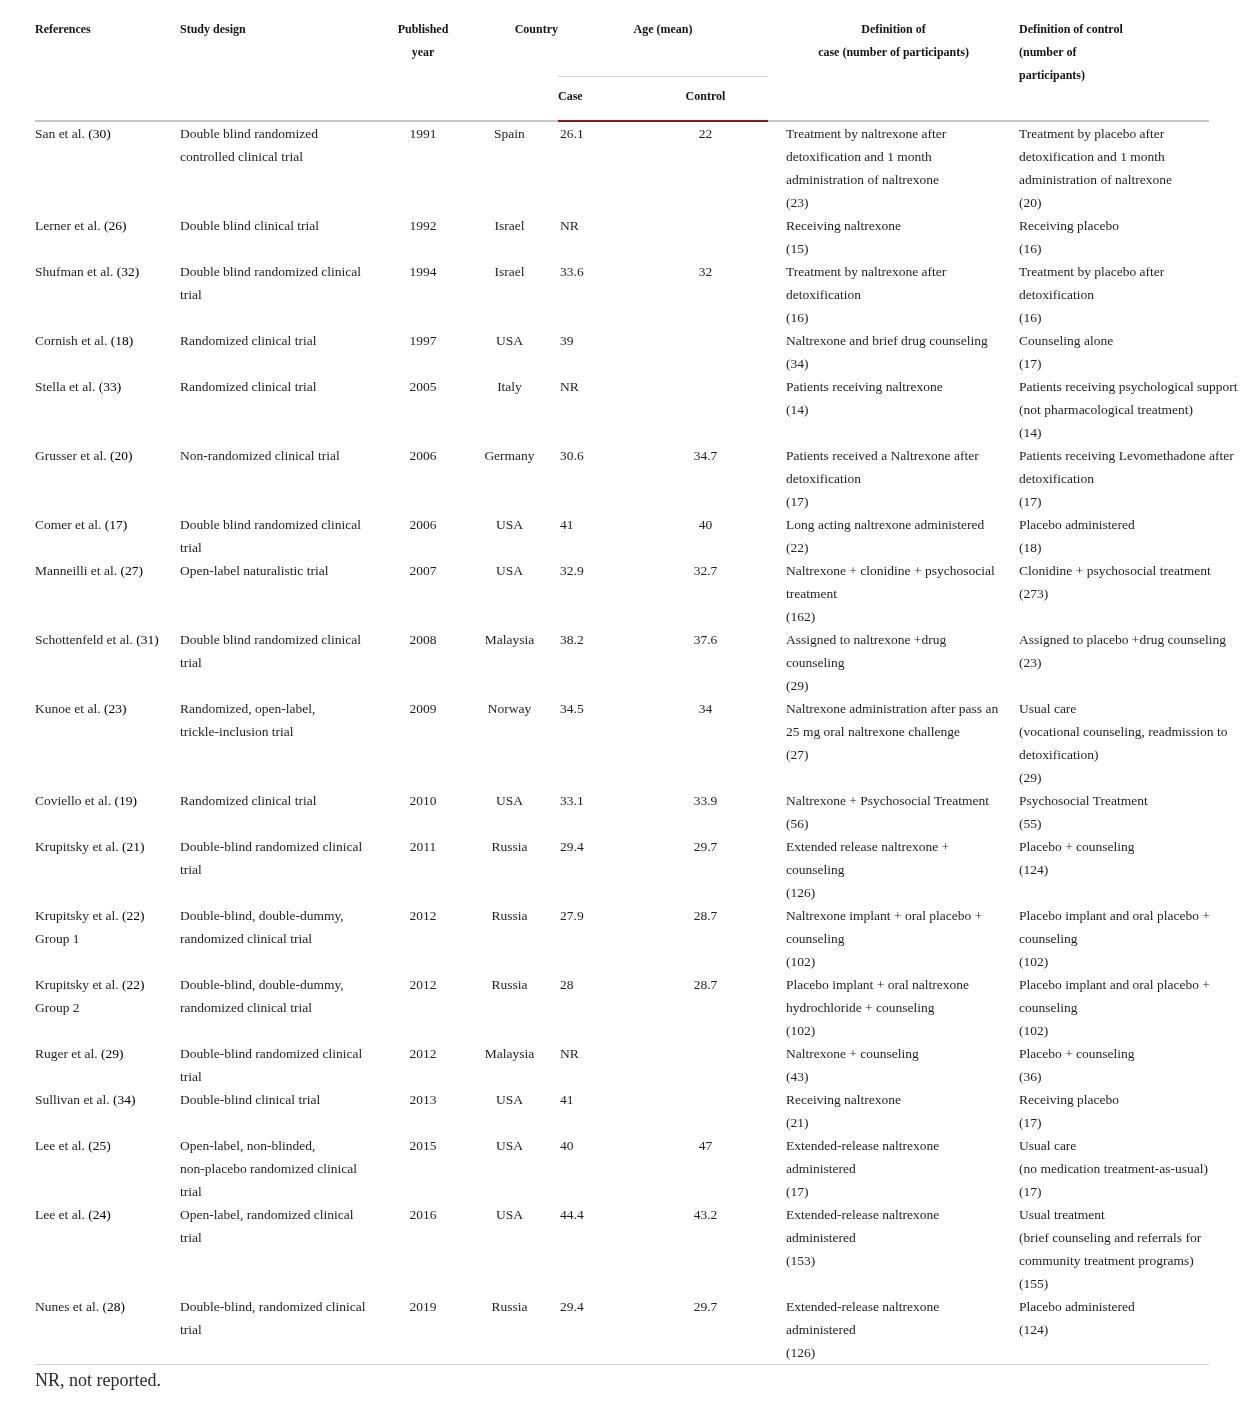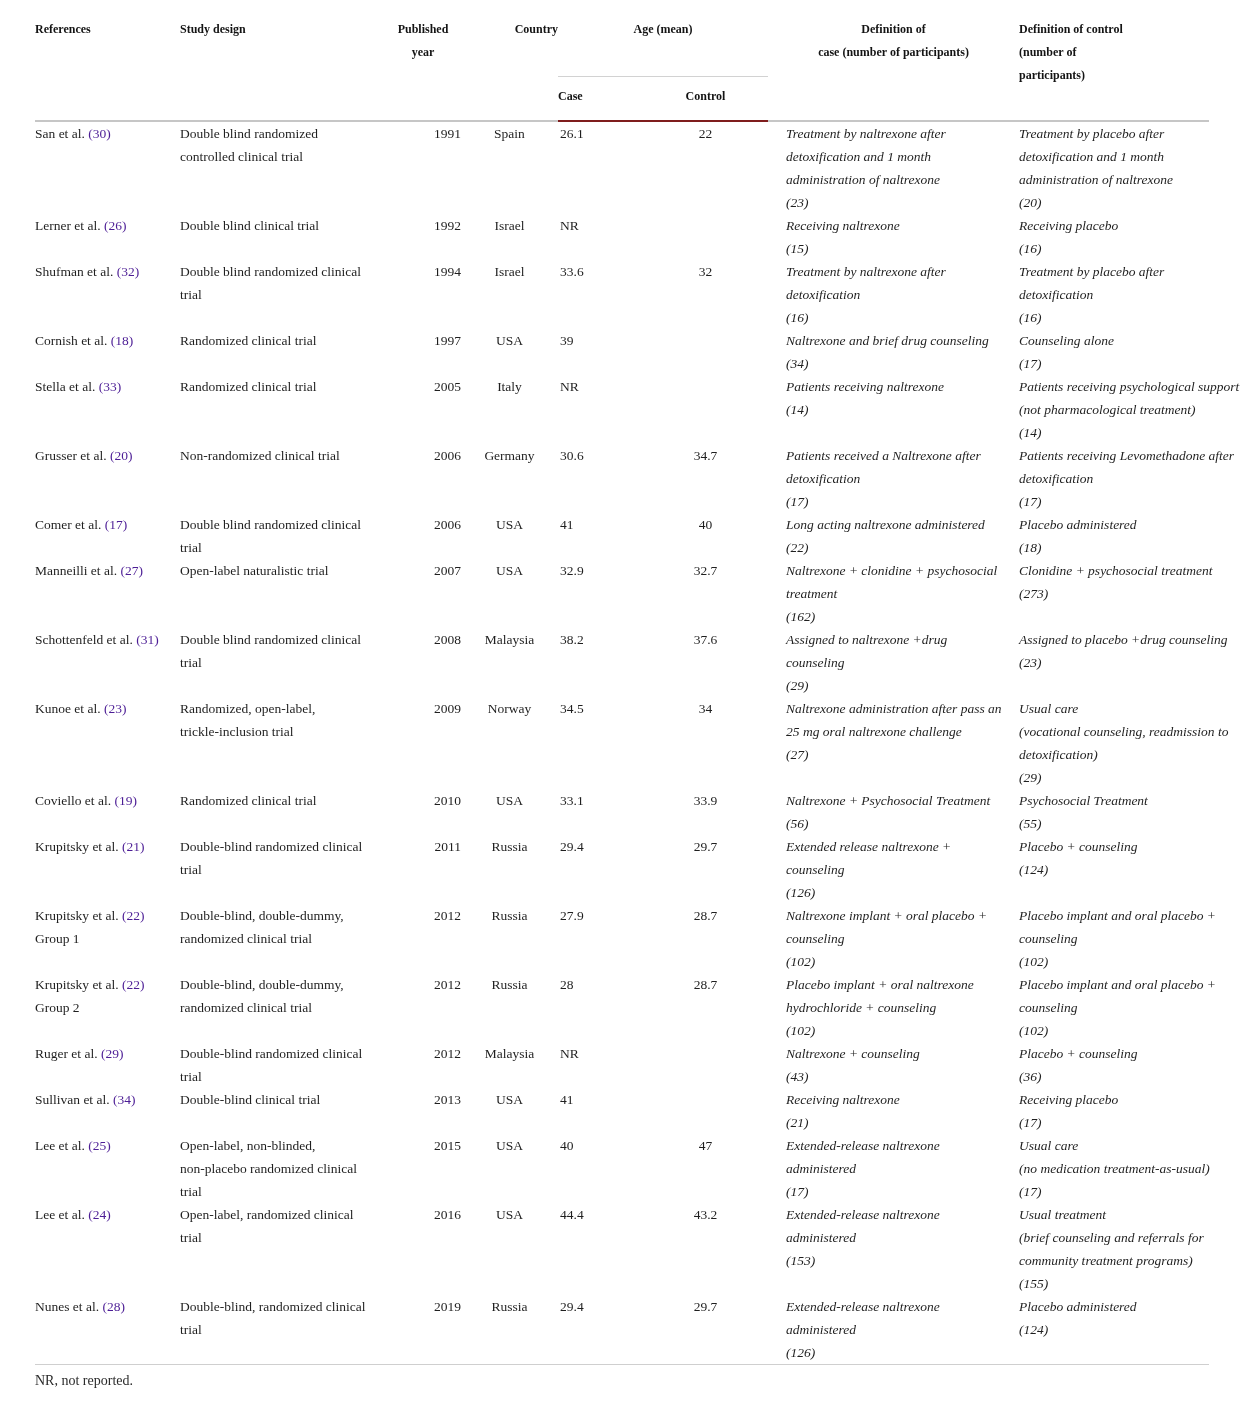--- a/index.html
+++ b/index.html
@@ -45,30 +45,30 @@
 
   tbody td{
     font-size:13.5px;
     line-height:23px;
     vertical-align:top;
     padding:0;
     text-align:left;
   }
   td.c-ref{padding-right:6px;}
   td.c-design .ln{white-space:nowrap;}
-  td.c-year{text-align:right;font-family:Liberation Serif, serif;}
+  td.c-year{text-align:center;font-family:Liberation Serif, serif;}
   td.c-country{text-align:center;}
   td.c-agecase{padding-left:2px;}
   td.c-agecontrol{text-align:center;}
-  td.c-def{padding-left:18px;font-style:italic;}
+  td.c-def{padding-left:18px;}
   td.c-def .ln{white-space:nowrap;}
-  .refnum{color:#4c1d95;}
+  .refnum{color:#000000;}
   .footnote{
     margin:7px 35px 0 35px;
-    font-size:14px;
+    font-size:18px;
     line-height:17px;
     color:#2a2a2a;
   }
 </style>
 </head>
 <body>
 
 <div class="page">
   <table class="study-table">
     <colgroup>

